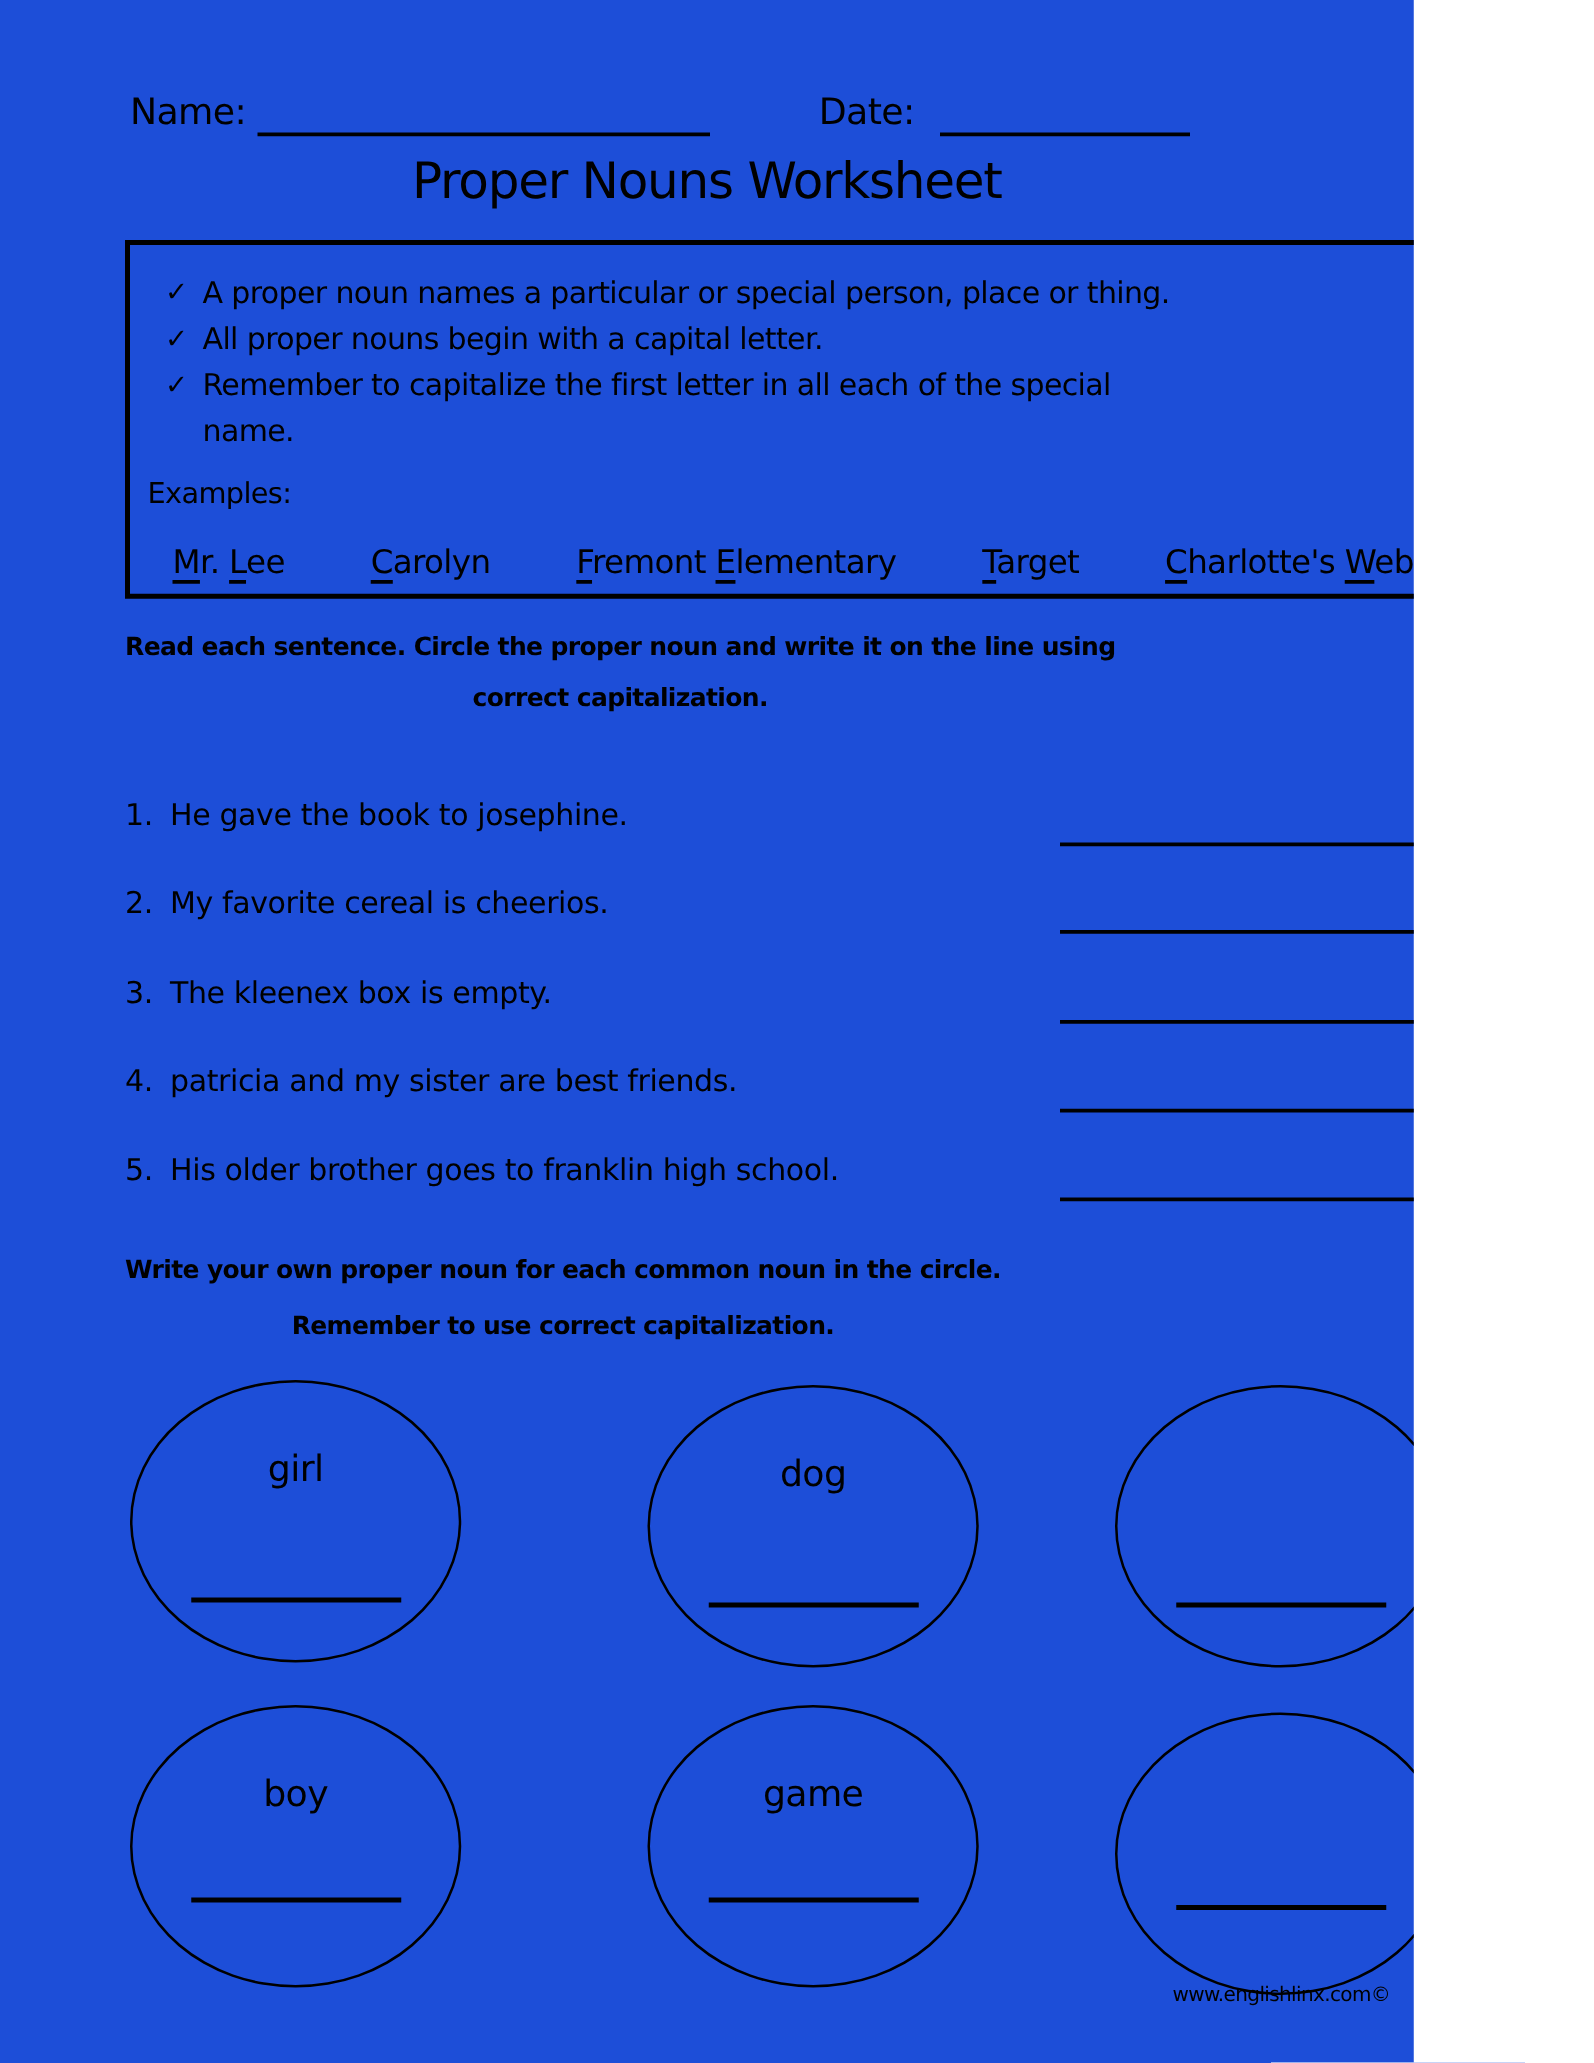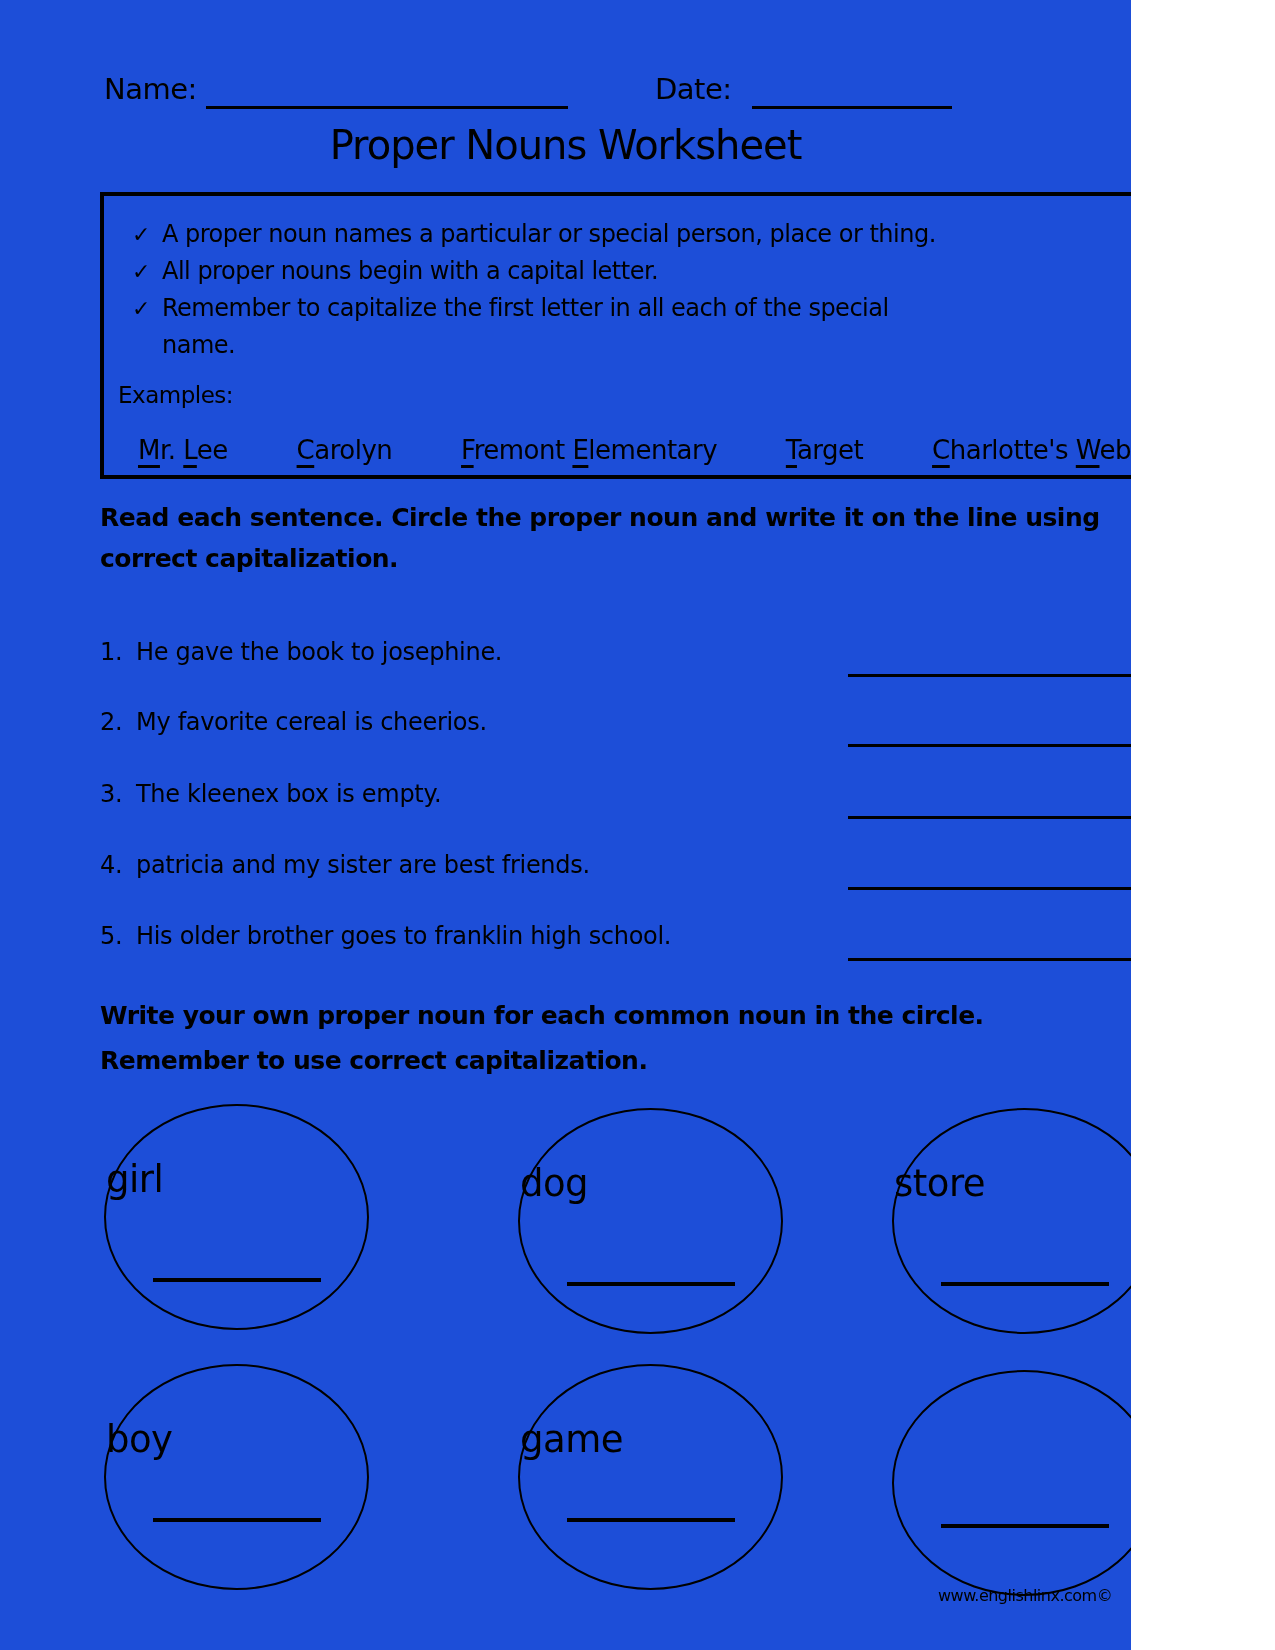--- a/index.html
+++ b/index.html
@@ -26,36 +26,36 @@
   .rule-text span { display:block; white-space:nowrap; }
   .examples-label { margin-top:18px; font-size:23px; letter-spacing:-0.5px; }
   .examples-row {
     position:absolute; left:34px; right:30px; bottom:10px;
     display:flex; justify-content:space-between; font-size:26px; letter-spacing:-0.5px;
   }
   .ex-item { white-space:nowrap; }
   .ex-u { text-decoration:underline; text-decoration-thickness:3px; text-underline-offset:6px; }
 
   
-  .instr { font-weight:bold; font-size:25px; letter-spacing:-0.5px; }
+  .instr { font-weight:bold; font-size:20px; letter-spacing:-0.5px;text-align:center; }
   .instr span { display:block; white-space:nowrap; }
   .instr1 { left:100px; top:497px; line-height:41px; }
   .instr2 { left:100px; top:993px; line-height:45px; }
 
   
   .sentence { left:100px; width:1075px; font-size:24px; letter-spacing:-0.3px; white-space:nowrap; }
   .s-num { display:inline-block; min-width:36px; }
   .ans { position:absolute; left:748px; top:36px; width:302px; height:0; border-bottom:3px solid #000; }
 
   
   .circle {
     position:absolute; width:265px; height:226px;
     border:2px solid #000; border-radius:50%; box-sizing:border-box;
   }
-  .circle .word { position:absolute; top:52px; left:0; width:100%; font-size:37px; letter-spacing:-0.5px; }
+  .circle .word { position:absolute; top:52px; left:0; width:100%; text-align:center; font-size:29px; letter-spacing:-0.5px; }
   .circle .cline { position:absolute; left:50%; transform:translateX(-50%); width:168px; height:0; border-bottom:4px solid #000; }
   .row1 .cline { top:172px; }
   .row2 .cline { top:152px; }
 
   
   .footer { left:938px; top:1586px; font-size:16px; letter-spacing:-0.5px; }
 </style>
 </head>
 <body>
 
@@ -132,21 +132,20 @@
 
   <div class="circle row1" style="left:104px; top:1104px;">
     <div class="word">girl</div>
     <div class="cline"></div>
   </div>
   <div class="circle row1" style="left:518px; top:1108px;">
     <div class="word">dog</div>
     <div class="cline"></div>
   </div>
   <div class="circle row1" style="left:892px; top:1108px;">
-    <div class="word">store</div>
     <div class="cline"></div>
   </div>
   <div class="circle row2" style="left:104px; top:1364px;">
     <div class="word">boy</div>
     <div class="cline"></div>
   </div>
   <div class="circle row2" style="left:518px; top:1364px;">
     <div class="word">game</div>
     <div class="cline"></div>
   </div>

